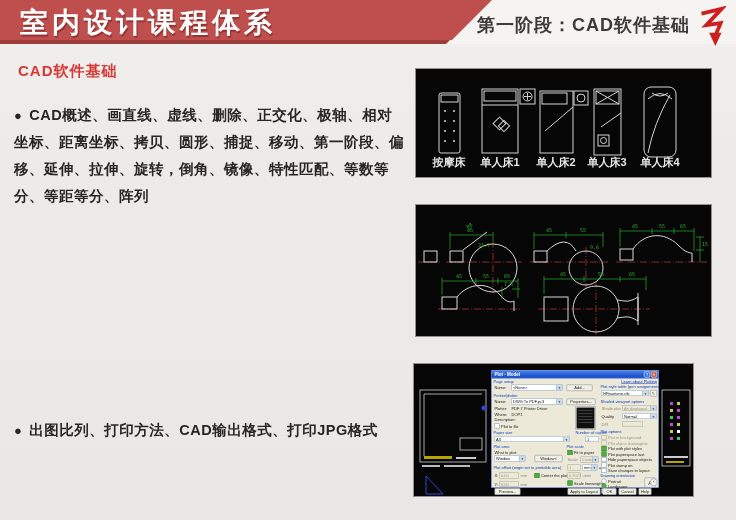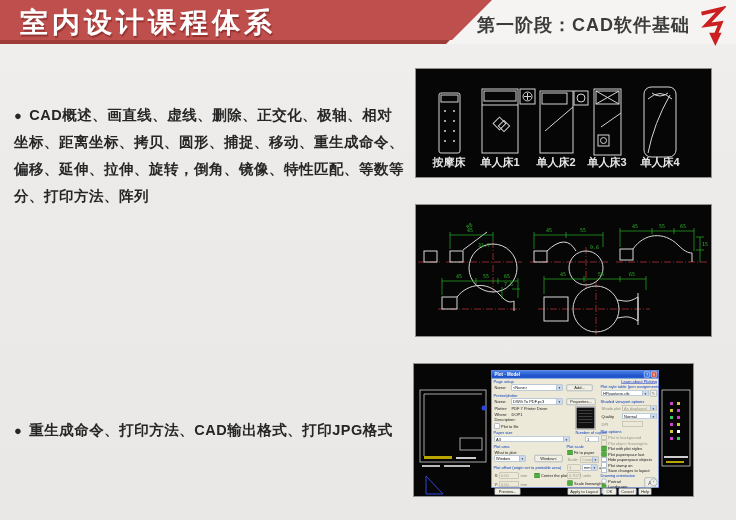--- a/index.html
+++ b/index.html
@@ -74,22 +74,23 @@
       <h1 class="banner-title">室内设计课程体系</h1>
     </div>
     <div class="banner-stripe"></div>
     <div class="stage-title">第一阶段：CAD软件基础</div>
     <svg class="arrow-logo" viewBox="0 0 28 44">
       <path d="M3 8 L24 3 L8 20 L23 18 L18 30" fill="none" stroke="#cc1f1f" stroke-width="4"></path>
       <polygon points="11,28 24,28 17.5,42" fill="#cc1f1f"></polygon>
     </svg>
   </div>
 
-  <div class="bullet b1"><span class="dot">●</span><span>CAD概述、画直线、虚线、删除、正交化、极轴、相对坐标、距离坐标、拷贝、圆形、捕捉、移动、重生成命令、偏移、延伸、拉伸、旋转，倒角、镜像、特性匹配、等数等分、打印方法、阵列</span></div>
-  <div class="bullet b3"><span class="dot">●</span><span>重生成命令、打印方法、CAD输出格式、打印JPG格式</span></div>
+  <h2 class="section-title">CAD软件基础</h2>
+  <div class="bullet b1"><span class="dot">●</span><span>CAD概述、画直线、虚线、删除、正交化、极轴、相对坐标、距离坐标、拷贝、圆形、捕捉、移动、第一阶段、偏移、延伸、拉伸、旋转，倒角、镜像、特性匹配、等数等分、等距等分、阵列</span></div>
+  <div class="bullet b3"><span class="dot">●</span><span>出图比列、打印方法、CAD输出格式、打印JPG格式</span></div>
 
   <div class="shot shot1">
     <svg width="295" height="108" viewBox="0 0 295 108">
       <g fill="none" stroke="#d4d4d4" stroke-width="1">
 
         <rect x="23" y="24" width="21" height="60" rx="2"></rect>
         <rect x="25" y="26" width="17" height="7"></rect>
         <g fill="#d4d4d4" stroke="none">
           <circle cx="29" cy="42" r="1"></circle>
             <circle cx="38" cy="42" r="1"></circle>

